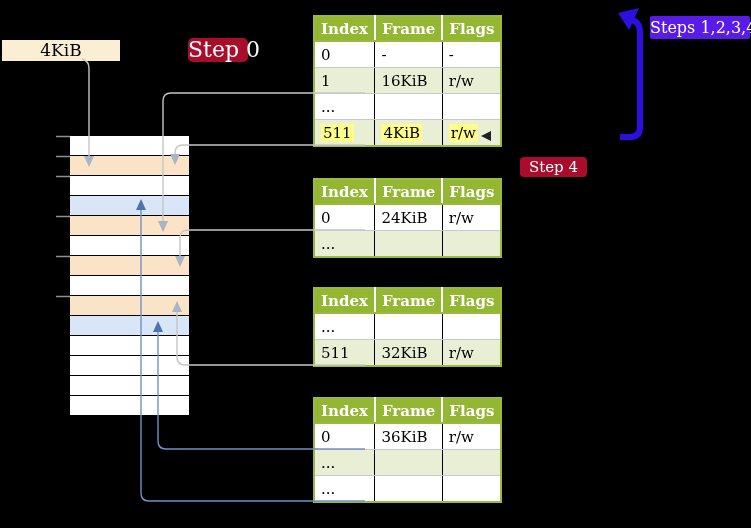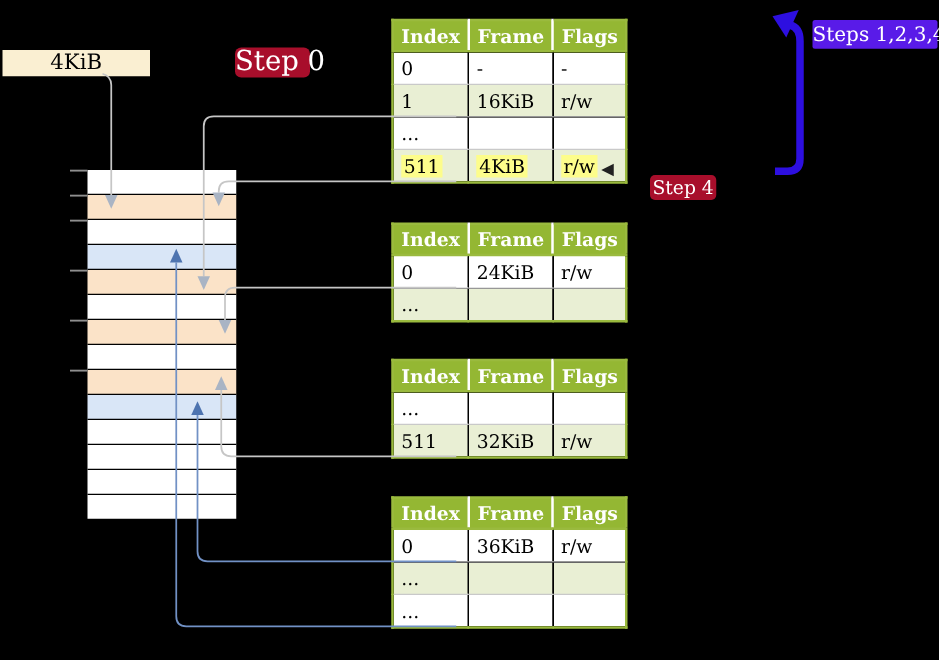--- a/index.html
+++ b/index.html
@@ -34,21 +34,21 @@
   .hl{background:var(--highlight-yellow);padding:0 2px;}
   .t1{top:15px;} .t2{top:178px;} .t3{top:287px;} .t4{top:397px;}
 
   
   .lbl{position:absolute;z-index:4;text-align:center;white-space:nowrap;}
   .cream-lbl{left:2px;top:40px;width:118px;height:21px;line-height:21px;background:var(--cream);
              color:#000;font-size:17px;}
   .redlbl{background:var(--accent-red);color:#fff;}
   .step0{left:188px;top:38px;width:60px;height:24px;line-height:24px;font-size:22px;border-radius:5px;}
   .steps123{left:511px;top:20px;width:92px;height:18px;line-height:18px;font-size:15px;border-radius:2px;}
-  .step4{left:520px;top:140px;width:53px;height:20px;line-height:20px;font-size:15px;border-radius:4px;}
+  .step4{left:520px;top:157px;width:67px;height:20px;line-height:20px;font-size:15px;border-radius:4px;}
   .steps1234{left:650px;top:16px;width:100px;height:23px;line-height:23px;font-size:16px;
              background:var(--label-blue);color:#fff;border-radius:2px;}
 
   
   .lg{fill:none;stroke:var(--line-gray);stroke-width:1.4;}
   .lb{fill:none;stroke:var(--line-blue);stroke-width:1.4;}
   .ag{fill:var(--arrow-gray);stroke:none;}
   .ab{fill:var(--arrow-head-blue);stroke:none;}
   .big{fill:none;stroke:var(--arrow-blue);stroke-width:6;}
   .bighead{fill:var(--arrow-blue);stroke:none;}

